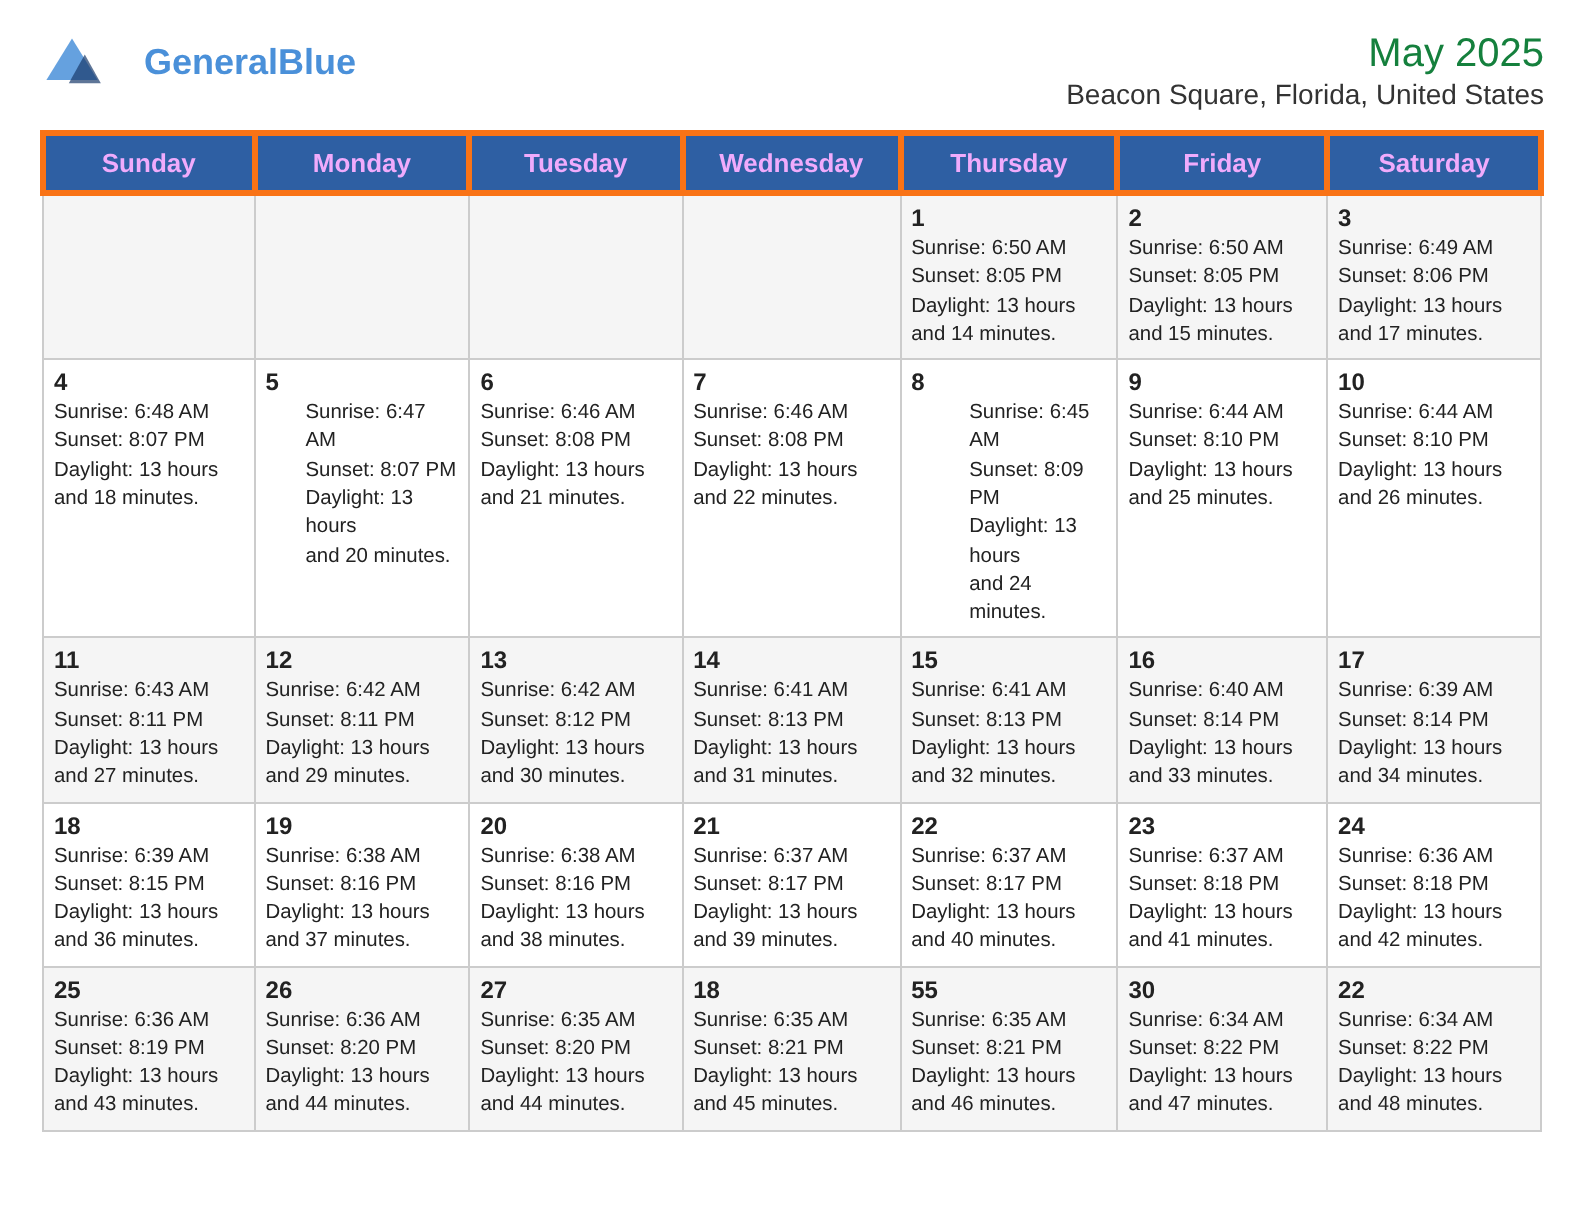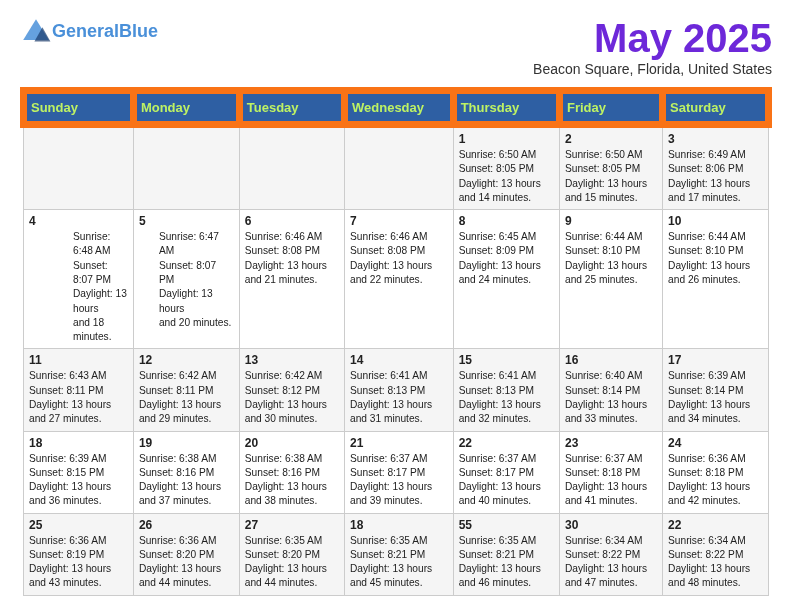--- a/index.html
+++ b/index.html
@@ -12,60 +12,60 @@
     }
     .header {
       display: flex;
       justify-content: space-between;
       align-items: flex-start;
       margin-bottom: 10px;
     }
     .logo {
       display: flex;
       align-items: center;
-      gap: 0;
+      gap: 20px;
     }
     .logo-text {
       font-size: 18px;
       font-weight: bold;
       color: #1a3a6b;
       line-height: 1.1;
     }
     .logo-text span {
       color: #4a90d9;
     }
     .logo-icon {
       width: 32px;
       height: 32px;
     }
     .title-block {
       text-align: right;
     }
     .month-year {
-      font-size: 40px;
-      font-weight: bold;
-      color: #6d28d9;
+      font-size: 20px;
+      font-weight: normal;
+      color: #15803d;
     }
     .location {
       font-size: 14px;
       color: #333;
     }
     .calendar-table {
       width: 100%;
       border-collapse: collapse;
       border: 1px solid #ccc;
     }
     .calendar-table th {
       background: #2e5fa3;
-      color: #bef264;
+      color: #f0abfc;
       font-size: 13px;
       font-weight: bold;
       padding: 6px 4px;
-      text-align: left;
-      border: 7px solid #f97316;
+      text-align: center;
+      border: 3px solid #f97316;
     }
     .calendar-table td {
       vertical-align: top;
       border: 1px solid #ccc;
       padding: 4px 5px;
       width: 113px;
       min-height: 80px;
       font-size: 10.5px;
       color: #222;
       background: #fff;
@@ -146,21 +146,21 @@
           <span class="day-num">3</span>
           <div class="day-info" style="white-space: pre-line;">Sunrise: 6:49 AM
 Sunset: 8:06 PM
 Daylight: 13 hours
 and 17 minutes.</div>
         </td>
       </tr>
       <tr>
         <td>
           <span class="day-num">4</span>
-          <div class="day-info" style="white-space: pre-line; margin-left: 44px;">Sunrise: 6:48 AM
+          <div class="day-info" style="white-space: pre-line;">Sunrise: 6:48 AM
 Sunset: 8:07 PM
 Daylight: 13 hours
 and 18 minutes.</div>
         </td>
         <td>
           <span class="day-num">5</span>
           <div class="day-info" style="white-space: pre-line; margin-left: 20px;">Sunrise: 6:47 AM
 Sunset: 8:07 PM
 Daylight: 13 hours
 and 20 minutes.</div>
@@ -174,21 +174,21 @@
         </td>
         <td>
           <span class="day-num">7</span>
           <div class="day-info" style="white-space: pre-line;">Sunrise: 6:46 AM
 Sunset: 8:08 PM
 Daylight: 13 hours
 and 22 minutes.</div>
         </td>
         <td>
           <span class="day-num">8</span>
-          <div class="day-info" style="white-space: pre-line;">Sunrise: 6:45 AM
+          <div class="day-info" style="white-space: pre-line; margin-left: 29px;">Sunrise: 6:45 AM
 Sunset: 8:09 PM
 Daylight: 13 hours
 and 24 minutes.</div>
         </td>
         <td>
           <span class="day-num">9</span>
           <div class="day-info" style="white-space: pre-line;">Sunrise: 6:44 AM
 Sunset: 8:10 PM
 Daylight: 13 hours
 and 25 minutes.</div>

